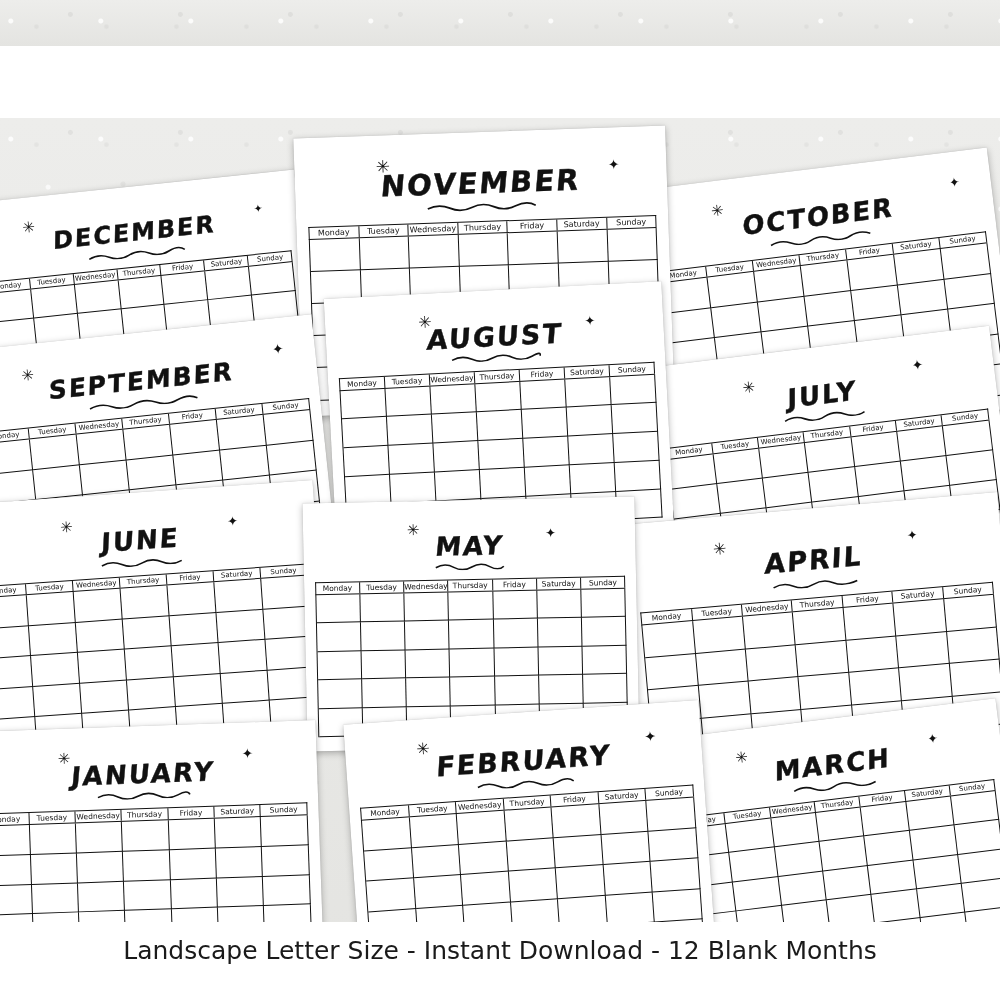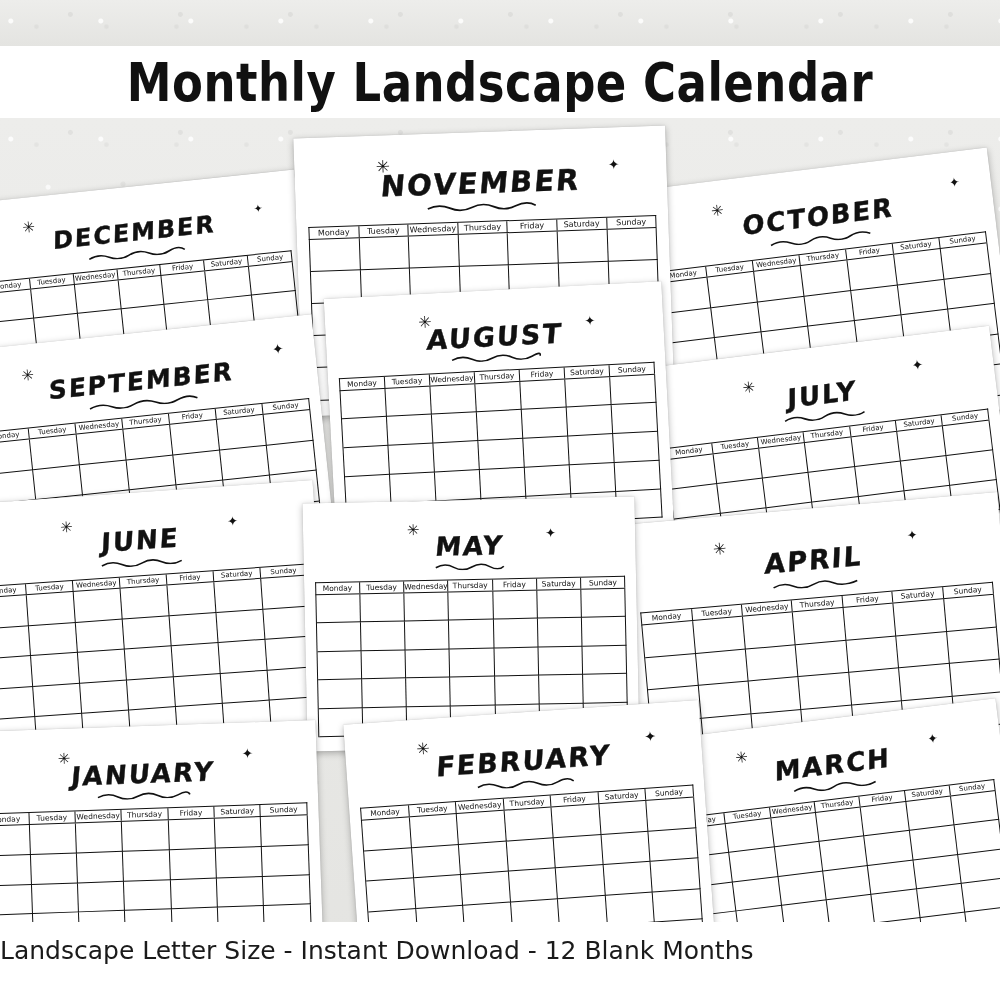--- a/index.html
+++ b/index.html
@@ -64,20 +64,21 @@
   
   .footer-band {
     position: absolute;
     left: 0;
     top: 922px;
     width: 1000px;
     height: 56px;
     background: #ffffff;
     display: flex;
     align-items: center;
+    justify-content: center;
     z-index: 60;
   }
   .footer-text {
     font-family: "DejaVu Sans", sans-serif;
     font-size: 25px;
     color: #1a1a1a;
     white-space: nowrap;
   }
   .footer-filler {
     position: absolute;
@@ -997,22 +998,19 @@
             <div class="grid-cell"></div>
             <div class="grid-cell"></div>
             <div class="grid-cell"></div>
             <div class="grid-cell"></div>
             <div class="grid-cell"></div>
           </div>
       </div>
     </div>
   </div>
 
-  <div class="title-band">
-    <div class="title-text">Monthly Landscape Calendar</div>
-  </div>
 
   <div class="footer-band">
     <div class="footer-text">Landscape Letter Size - Instant Download - 12 Blank Months</div>
   </div>
   <div class="footer-filler"></div>
 
 </div>
 
 </body></html>

